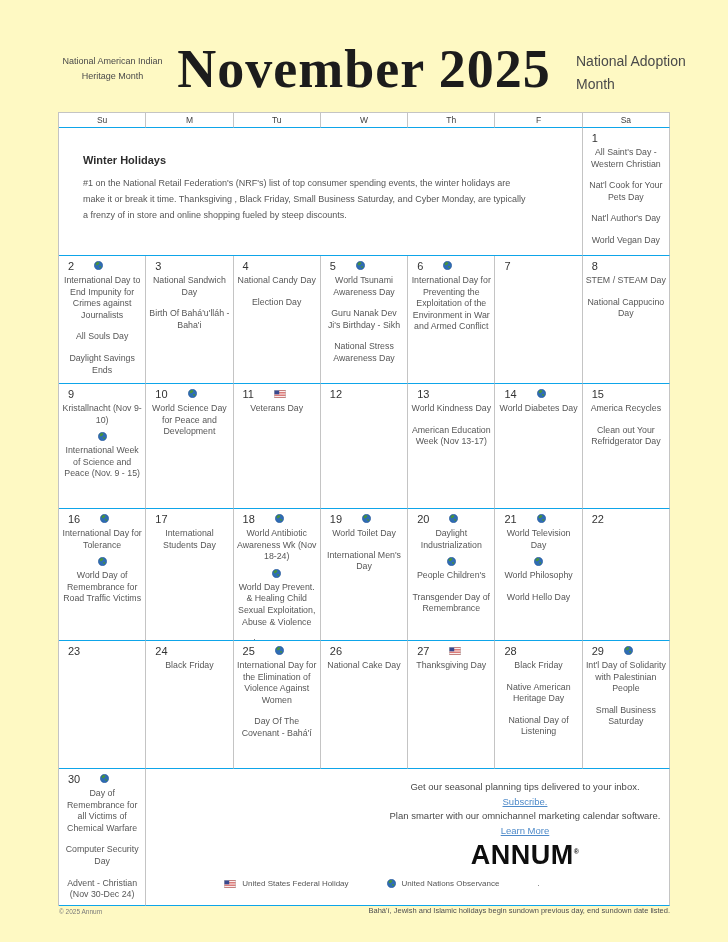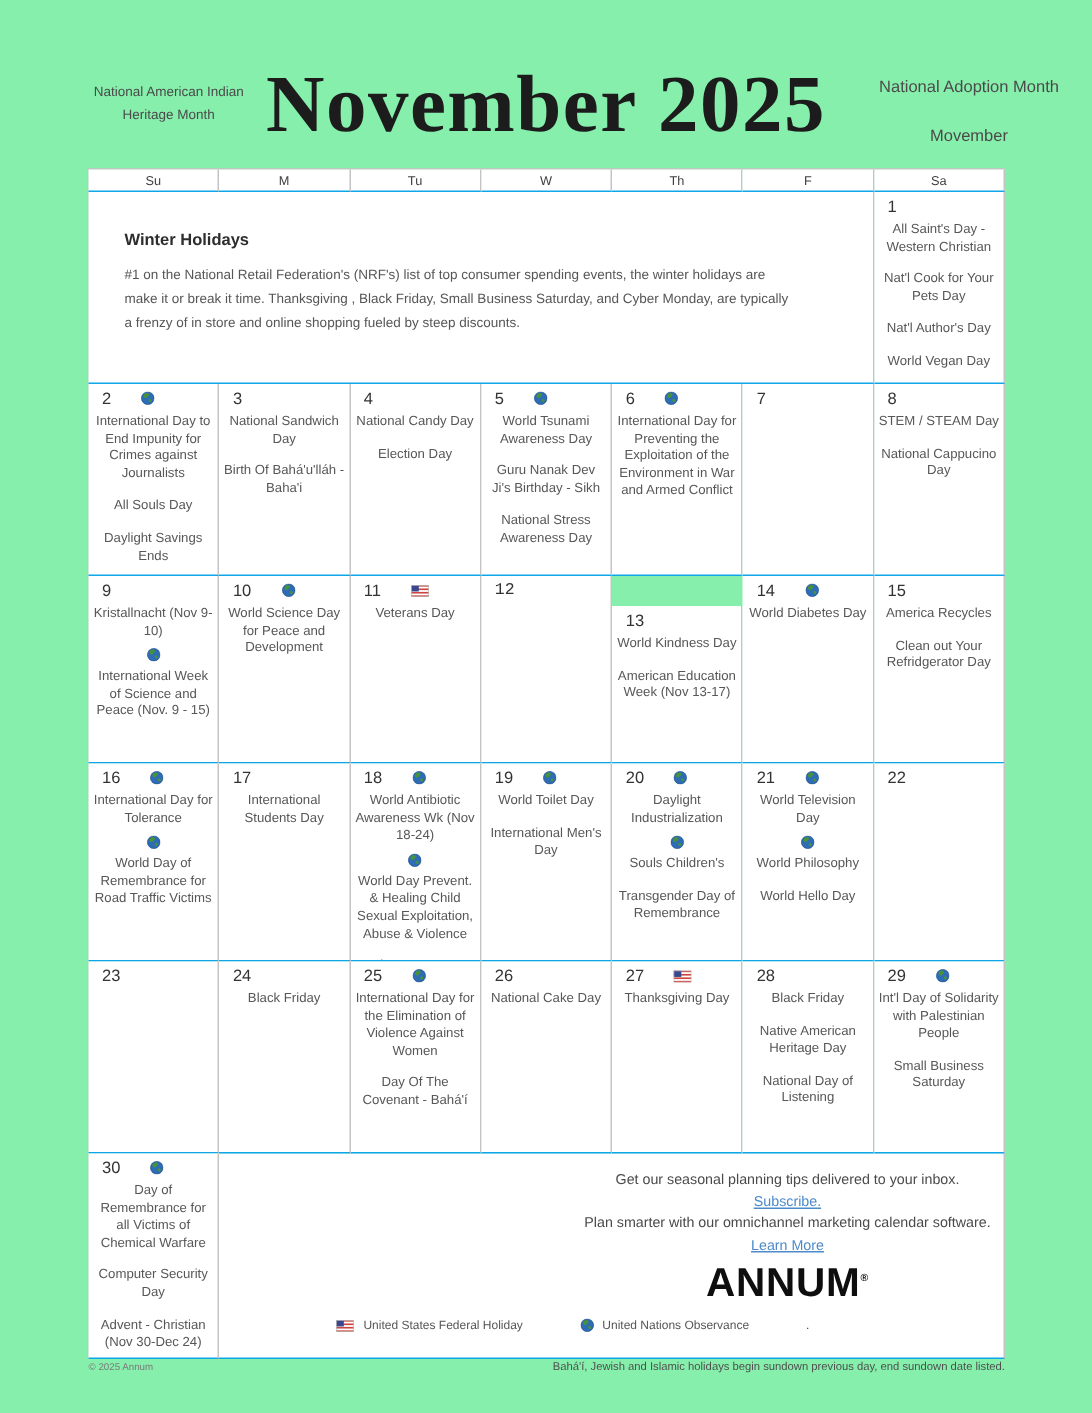--- a/index.html
+++ b/index.html
@@ -1,34 +1,34 @@
 <!DOCTYPE html>
 <html><head>
 <meta charset="utf-8">
 <style>
   * { box-sizing: border-box; }
   html,body { margin:0; padding:0; background:#ffffff; }
   .page {
-    position:relative; width:728px; height:942px; background:#86efac;
+    position:relative; width:728px; height:942px; background:#fef9c3;
     font-family:"Liberation Sans", sans-serif; color:#4f4f4f; overflow:hidden;
   }
 
   
   .header-left {
     position:absolute; top:54px; left:60px; width:105px; text-align:center;
     font-size:9px; line-height:1.62; color:#4a4a4a;
   }
   .main-title {
     position:absolute; top:38px; left:0; right:0; text-align:center;
     font-family:"Liberation Serif", serif; font-weight:700; font-size:54px;
     color:#1c1c1c; letter-spacing:1px;
   }
   .header-right {
-    position:absolute; top:50px; left:576px; width:140px; text-align:center;
-    font-size:11px; line-height:1.62; color:#4a4a4a;
+    position:absolute; top:50px; left:576px; width:140px; 
+    font-size:14px; line-height:1.62; color:#4a4a4a;
   }
   .header-right .movember { margin-top:15px; }
 
   
   .grid {
     position:absolute; top:112px; left:58px; width:612px;
     display:grid; grid-template-columns:repeat(7,1fr);
     grid-template-rows:15px 128px 128px 125px 132px 128px 137px;
     border-top:1px solid #c4c4c4; border-left:1px solid #c4c4c4;
   }
@@ -265,27 +265,27 @@
                 <rect y="6.9" width="12" height="1.1"></rect>
               </g>
               <rect width="5.2" height="4.3" fill="#39488e"></rect>
               <rect x="0.25" y="0.25" width="11.5" height="7.5" fill="none" stroke="#bdbdbd" stroke-width="0.5"></rect>
             </svg></span>
         </div>
         <div class="events">
           <div class="event">Veterans Day</div>
         </div>
       </div>
-      <div class="cell day-cell" style="grid-area: 4 / 4; font-family: Liberation Mono, monospace;">
+      <div class="cell day-cell" style="grid-area: 4 / 4;">
         <div class="day-head">
           <span class="day-num">12</span>
         </div>
         <div class="events"></div>
       </div>
-      <div class="cell day-cell" style="grid-area: 4 / 5; margin-top: 20px;">
+      <div class="cell day-cell" style="grid-area: 4 / 5;">
         <div class="day-head">
           <span class="day-num">13</span>
         </div>
         <div class="events">
           <div class="event">World Kindness Day</div>
           <div class="event">American Education Week (Nov 13-17)</div>
         </div>
       </div>
       <div class="cell day-cell" style="grid-area: 4 / 6;">
         <div class="day-head">
@@ -387,21 +387,21 @@
             </svg></span>
         </div>
         <div class="events">
           <div class="event">Daylight Industrialization</div>
           <div class="ev-ic"><span class="ic"><svg width="9" height="9" viewBox="0 0 12 12">
                 <circle cx="6" cy="6" r="5.6" fill="#2e6cb5"></circle>
                 <path d="M3 2.2C4.4 1 6.2 1.2 7 2.2 7.8 3.2 6.5 4 5.5 5 4.5 6 3.2 6.2 2.5 5 1.9 3.9 2.2 2.9 3 2.2Z" fill="#47913d"></path>
                 <path d="M7.2 6.8c.9-.4 2 .1 2.3 1 .3.9-.6 1.9-1.5 1.5-.9-.4-1.7-2-.8-2.5Z" fill="#47913d"></path>
                 <circle cx="6" cy="6" r="5.6" fill="none" stroke="#1d4d8c" stroke-width="0.6"></circle>
               </svg></span></div>
-          <div class="event">Souls Children's</div>
+          <div class="event">People Children's</div>
           <div class="event">Transgender Day of Remembrance</div>
         </div>
       </div>
       <div class="cell day-cell" style="grid-area: 5 / 6;">
         <div class="day-head">
           <span class="day-num">21</span>
           <span class="ic"><svg width="9" height="9" viewBox="0 0 12 12">
               <circle cx="6" cy="6" r="5.6" fill="#2e6cb5"></circle>
               <path d="M3 2.2C4.4 1 6.2 1.2 7 2.2 7.8 3.2 6.5 4 5.5 5 4.5 6 3.2 6.2 2.5 5 1.9 3.9 2.2 2.9 3 2.2Z" fill="#47913d"></path>
               <path d="M7.2 6.8c.9-.4 2 .1 2.3 1 .3.9-.6 1.9-1.5 1.5-.9-.4-1.7-2-.8-2.5Z" fill="#47913d"></path>

